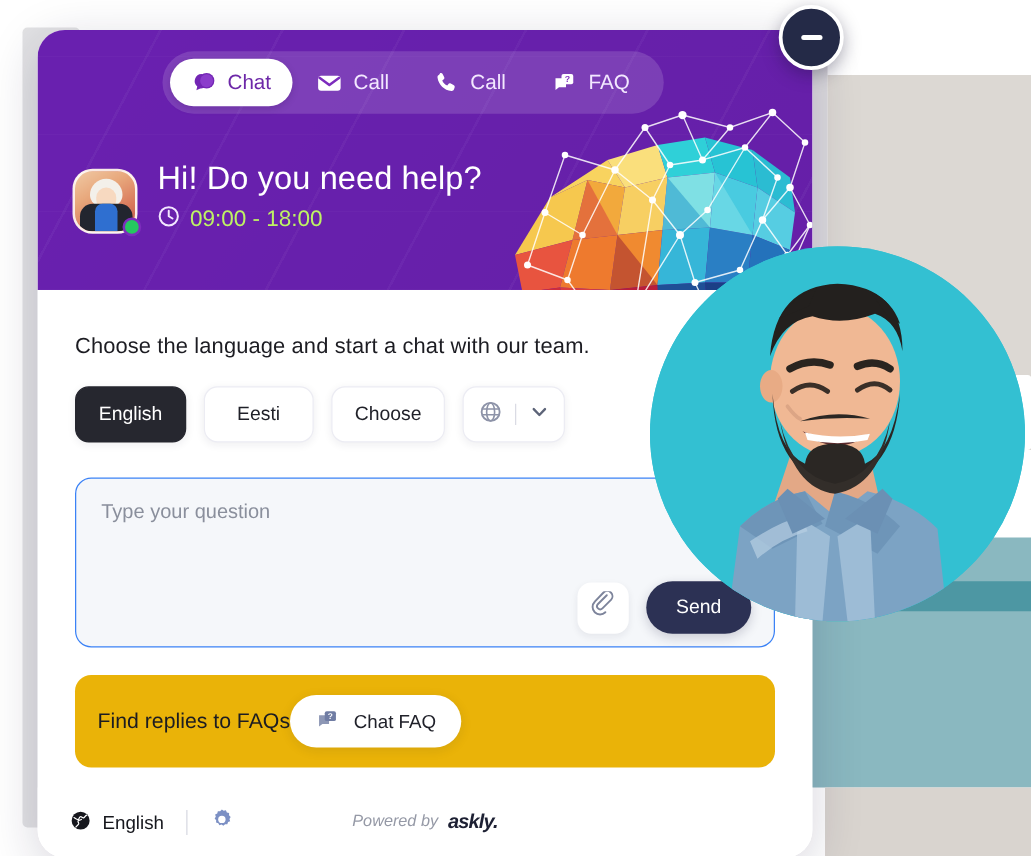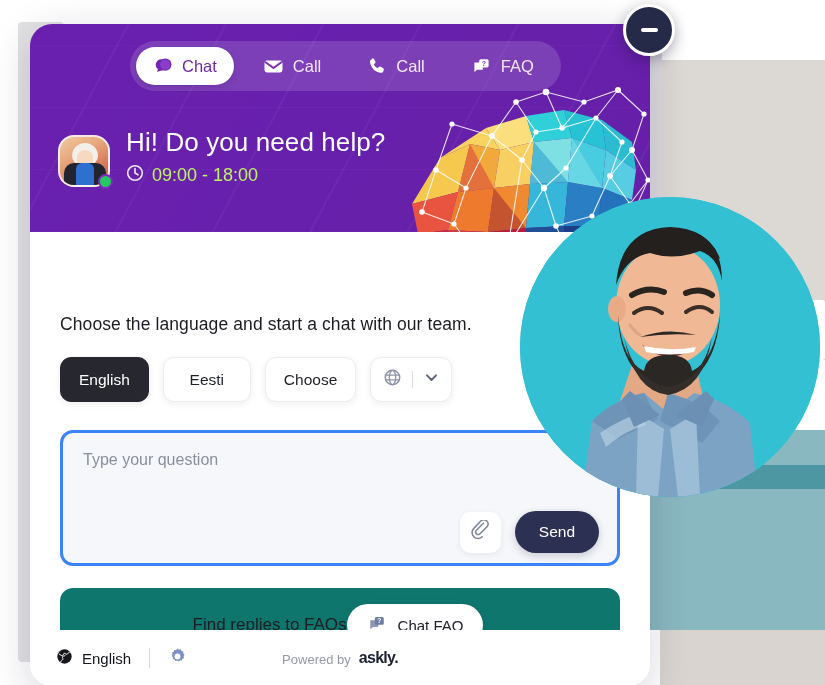--- a/index.html
+++ b/index.html
@@ -71,21 +71,21 @@
   .w-header::after{
     content:"";
     position:absolute; inset:0;
     background: linear-gradient(125deg, #8a33cc 0%, #7c2bbc 45%, #7327ad 100%);
     mix-blend-mode: multiply; opacity:.35;
   }
 
   
   .tabbar {
     position: absolute; left: 100px; top: 17px;
-    display: flex; align-items: center; gap: 12px;
+    display: flex; align-items: center; gap: 2px;
     background: rgba(255,255,255,.14);
     border-radius: 26px;
     padding: 6px 10px 6px 6px;
     z-index: 4;
   }
   .tab {
     display: flex; align-items: center; gap: 9px;
     padding: 9px 17px;
     border-radius: 22px;
     color: #f3e8ff; font-size: 16.5px;
@@ -136,21 +136,21 @@
   }
 
   
   .brain {
     position: absolute; right: -6px; top: 60px; width: 260px; height: 205px;
     z-index: 2; pointer-events: none;
   }
 
   
   .w-body { padding: 34px 30px 0 30px; position: relative; }
-  .prompt-line { font-size: 17.5px; color: #1c1c22; letter-spacing: .1px; margin-top: 48px; }
+  .prompt-line { font-size: 17.5px; color: #1c1c22; letter-spacing: .1px; }
 
   .lang-row { display: flex; gap: 14px; margin-top: 22px; }
   .lang-btn {
     min-width: 88px; height: 45px;
     display: flex; align-items: center; justify-content: center;
     border-radius: 11px; font-size: 15.5px;
     background: #ffffff; color: #1f2028;
     border: 1px solid #ececf3;
     box-shadow: 0 2px 7px rgba(25,25,60,.07);
     cursor: pointer; padding: 0 18px;
@@ -160,21 +160,21 @@
     width: 82px; height: 45px; display: flex; align-items: center; justify-content: center;
     gap: 10px; border-radius: 11px; background: #fff; border: 1px solid #ececf3;
     box-shadow: 0 2px 7px rgba(25,25,60,.07); cursor: pointer;
   }
   .lang-more .vdiv { width: 1px; height: 17px; background: #dadbe4; }
 
   
   .composer {
     margin-top: 28px; position: relative;
     height: 136px; background: #f5f7fa;
-    border: 3px solid #3b82f6; border-radius: 13px;
+    border: 1px solid #3b82f6; border-radius: 13px;
     padding: 18px 20px;
   }
   .composer .ph { color: #8a8f9c; font-size: 16px; }
   .composer-actions {
     position: absolute; right: 18px; bottom: 10px;
     display: flex; align-items: center; gap: 14px;
   }
   .clip-btn {
     width: 41px; height: 41px; border-radius: 11px; background: #ffffff;
     display: flex; align-items: center; justify-content: center;
@@ -182,43 +182,43 @@
   }
   .send-btn {
     height: 42px; padding: 0 24px; border-radius: 21px;
     background: #2c3154; color: #ffffff; font-size: 15.5px;
     display: flex; align-items: center; justify-content: center; cursor: pointer;
     box-shadow: 0 3px 9px rgba(25,25,60,.2);
   }
 
   
   .faq-strip {
-    margin-top: 22px; height: 74px; background: #0f766e;
+    margin-top: 22px; height: 74px; background: #eab308;
     border-radius: 13px; display: flex; align-items: center;
-    justify-content: center; padding: 0 22px 0 18px; text-decoration: underline;
+    justify-content: flex-start; padding: 0 22px 0 18px;
   }
   .faq-text { font-size: 17px; color: #1c1c22; }
   .faq-btn {
     height: 42px; padding: 0 20px; border-radius: 21px; background: #fff;
     display: flex; align-items: center; gap: 11px; font-size: 15px; color: #20212a;
     box-shadow: 0 2px 9px rgba(25,25,60,.1); cursor: pointer;
   }
 
   
   .w-footer {
     position: absolute; left: 0; right: 0; bottom: 0; height: 56px;
     display: flex; align-items: center; padding: 0 26px;
     background: #ffffff;
   }
   .foot-lang { display: flex; align-items: center; gap: 9px; font-size: 15px; color: #16171d; cursor: pointer; }
   .foot-div { width: 1px; height: 20px; background: #d7d9e2; margin: 0 18px; }
   .gear-btn { cursor: pointer; display: flex; }
   .powered {
     position: absolute; left: 50%; transform: translateX(-50%);
-    display: flex; align-items: flex-end; gap: 8px;
+    display: flex; align-items: flex-start; gap: 8px; font-style: italic;
   }
   .powered .pb { font-size: 13px; color: #9599a6; }
   .powered .logo { font-size: 16px; font-weight: bold; color: #1d2033; letter-spacing: -.7px; }
 
   
   .minimize {
     position: absolute; left: 623px; top: 4px;
     width: 52px; height: 52px; border-radius: 50%;
     background: #242a47; border: 3px solid #ffffff;
     display: flex; align-items: center; justify-content: center;

